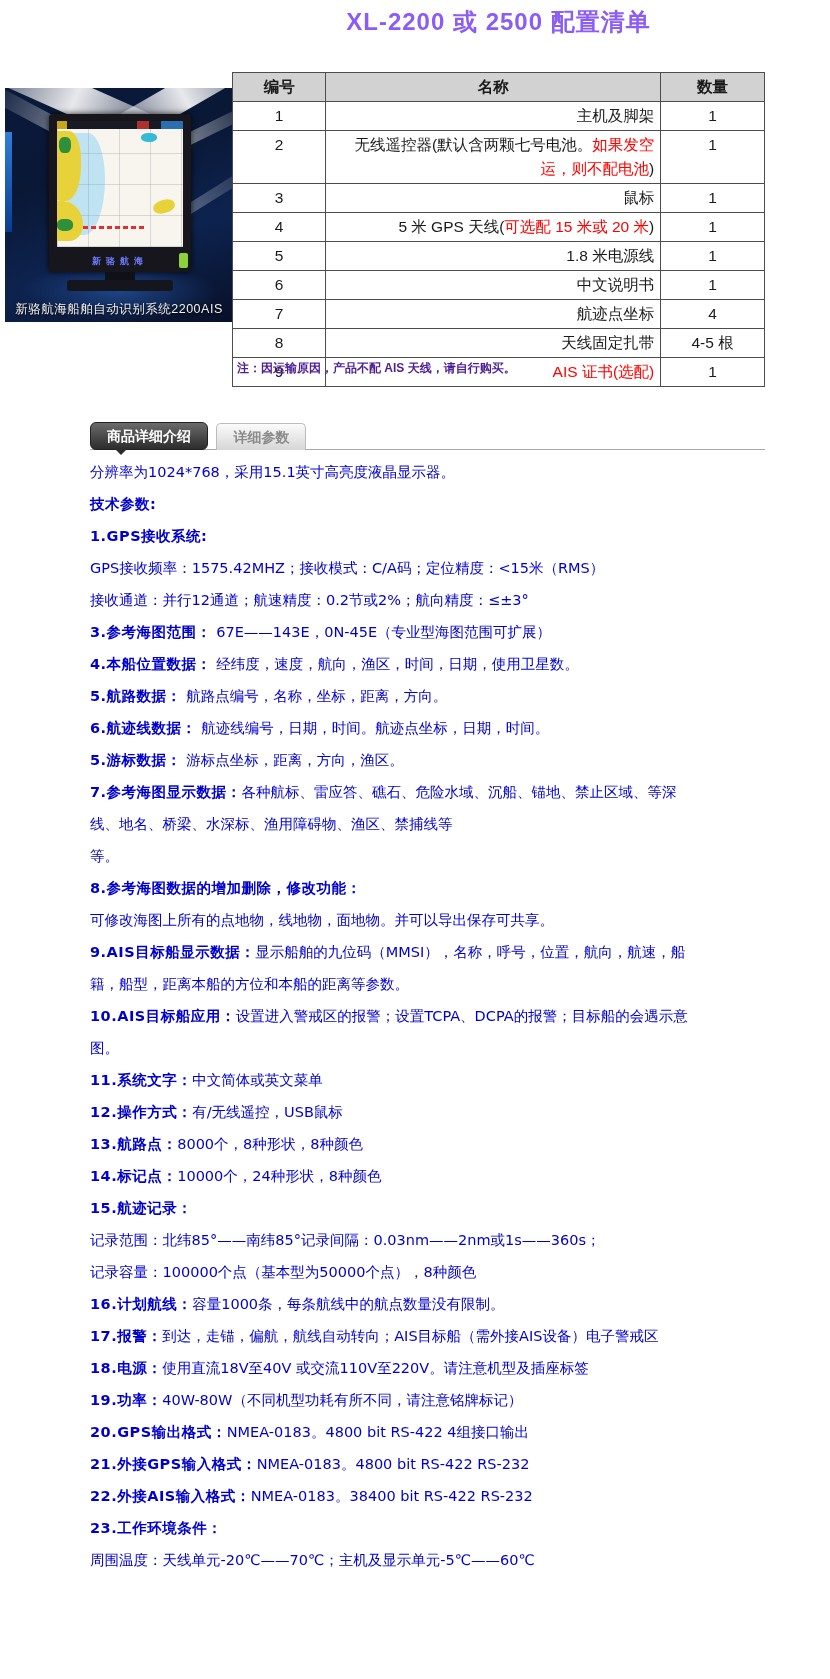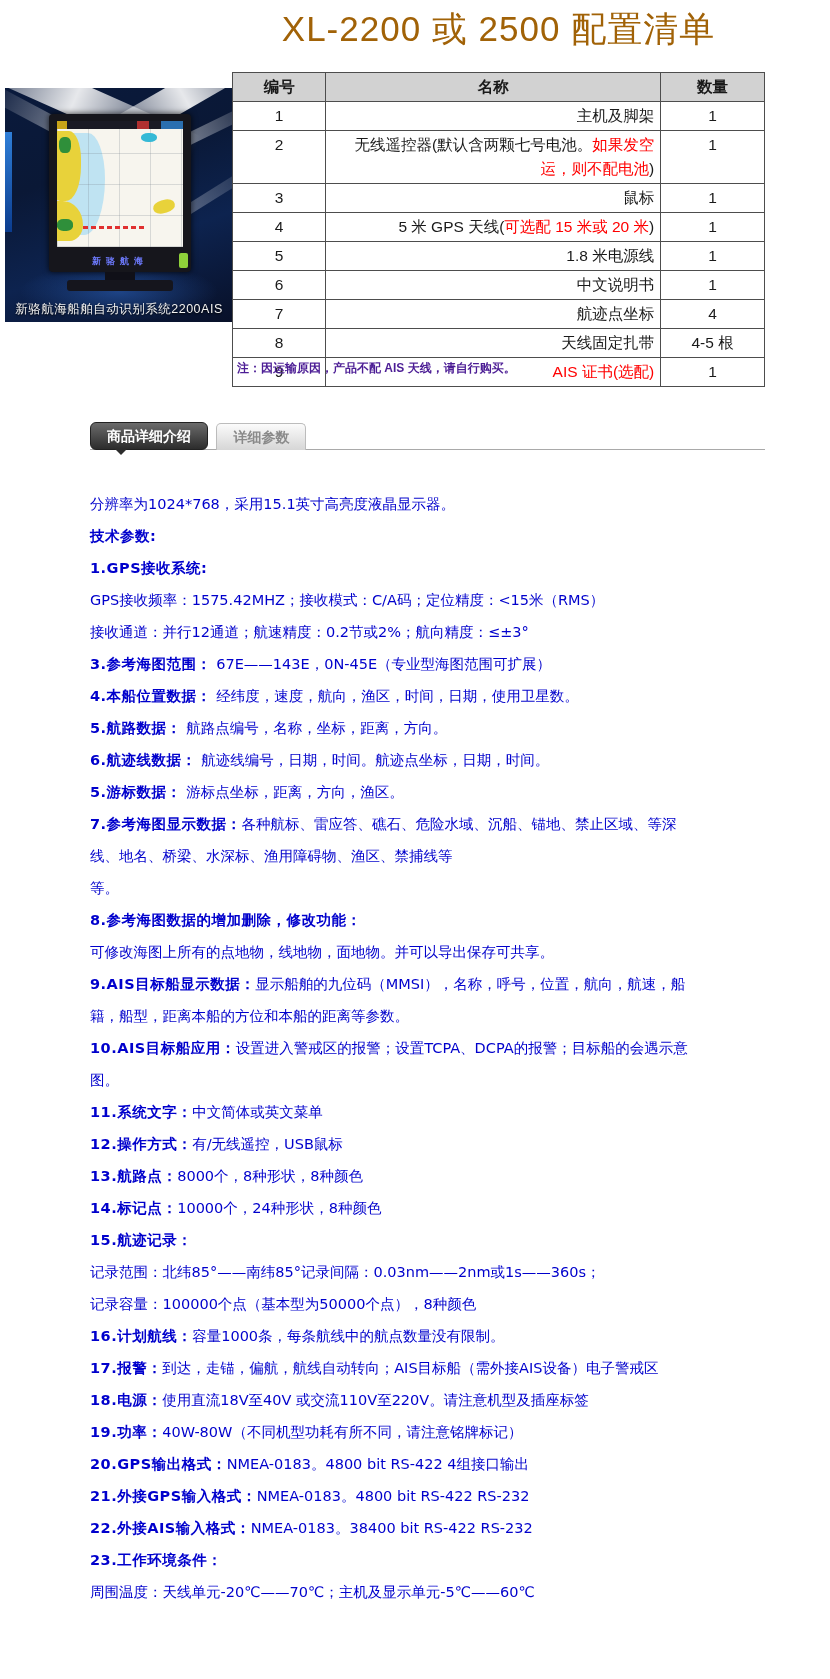--- a/index.html
+++ b/index.html
@@ -1,21 +1,21 @@
 <!DOCTYPE html>
 <html><head>
 <meta charset="utf-8">
 <style>
   html,body{margin:0;padding:0;background:#ffffff;}
   .page{position:relative;width:830px;height:1679px;background:#fff;
         font-family:"Liberation Sans", sans-serif;overflow:hidden;}
 
   
   .title{position:absolute;left:232px;top:6px;width:533px;text-align:center;
-         font-size:35px;font-weight:normal;color:#a16207;letter-spacing:1px;}
+         font-size:24px;font-weight:bold;color:#8b5cf6;letter-spacing:1px;}
 
   
   .photo{position:absolute;left:5px;top:88px;width:228px;height:234px;overflow:hidden;
          background:linear-gradient(160deg,#0a1a3c 0%,#0a1836 35%,#0d234f 65%,#081028 100%);}
   .photo .ray{position:absolute;background:linear-gradient(90deg,rgba(255,255,255,0) 0%,rgba(255,255,255,.9) 50%,rgba(255,255,255,0) 100%);}
   .ray.r1{width:260px;height:34px;left:-60px;top:-6px;transform:rotate(24deg);}
   .ray.r2{width:200px;height:16px;left:-30px;top:40px;transform:rotate(28deg);opacity:.55;}
   .ray.r3{width:240px;height:30px;right:-70px;top:-8px;transform:rotate(-30deg);}
   .ray.r4{width:180px;height:12px;right:-40px;top:48px;transform:rotate(-26deg);opacity:.5;}
   .ray.r5{width:200px;height:10px;right:-50px;top:120px;transform:rotate(-32deg);opacity:.35;}
@@ -67,21 +67,21 @@
        font-size:14px;font-weight:bold;border-radius:5px 5px 0 0;cursor:pointer;vertical-align:bottom;}
   .tab.active{position:relative;background:linear-gradient(#6b6b6b,#2c2c2c);color:#fff;
        border:1px solid #222;border-radius:6px;}
   .tab.active::after{content:"";position:absolute;left:24px;bottom:-6px;border:6px solid transparent;
        border-top-color:#2c2c2c;border-bottom:none;}
   .tab.inactive{background:linear-gradient(#fbfbfb,#d6d6d6);color:#8a8a8a;
        border:1px solid #bcbcbc;border-bottom:none;}
 
   
   .specs{position:absolute;left:90px;top:462px;width:680px;color:#0000cc;
-         font-family:"DejaVu Sans", sans-serif;font-size:14.5px;margin-top:32px;}
+         font-family:"DejaVu Sans", sans-serif;font-size:14.5px;}
   .spec-line{line-height:21px;margin-bottom:11px;white-space:nowrap;}
   .spec-line b{font-weight:bold;letter-spacing:.5px;}
 </style>
 </head>
 <body>
 
 <div class="page">
 
   <div class="title">XL-2200 或 2500 配置清单</div>
 

